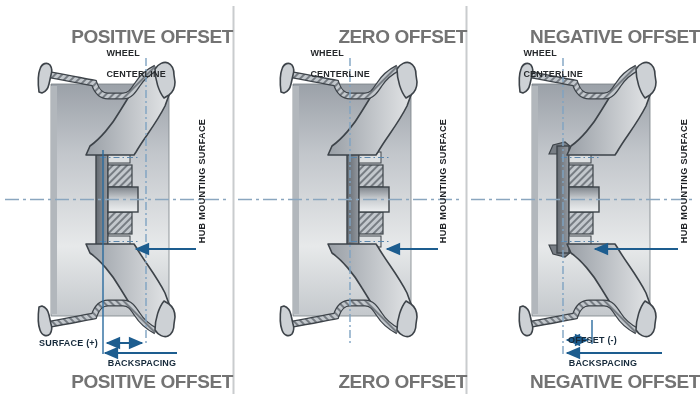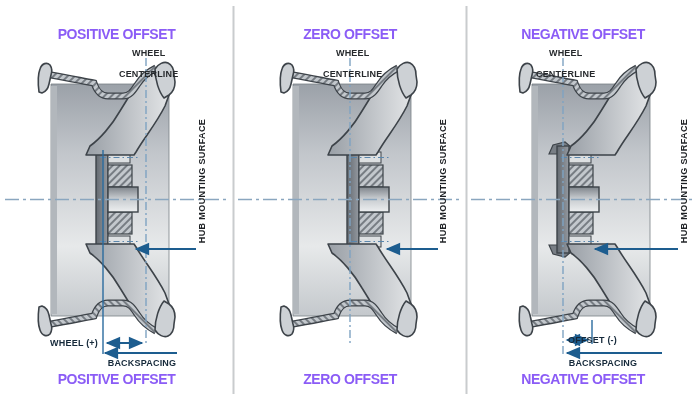--- a/index.html
+++ b/index.html
@@ -1,21 +1,21 @@
 <!DOCTYPE html>
 <html><head>
 <meta charset="utf-8">
 <style>
   html,body{margin:0;padding:0;background:#ffffff;}
   #stage{position:relative;width:700px;height:400px;background:#ffffff;overflow:hidden;
          font-family:"Liberation Sans","DejaVu Sans",sans-serif;}
   #art{position:absolute;left:0;top:0;}
   .txt{position:absolute;color:#17191c;font-weight:bold;white-space:pre;}
-  .title{font-size:14px;letter-spacing:-0.4px;text-align:center;color:#8b5cf6;}
-  .small{font-size:9px;line-height:10.5px;letter-spacing:0.2px;text-align:center;color:#26292c;}
+  .title{font-size:19px;letter-spacing:-0.4px;text-align:right;color:#737373;}
+  .small{font-size:9px;line-height:10.5px;letter-spacing:0.2px;color:#26292c;}
   .dim{font-size:9px;letter-spacing:0.2px;color:#15293a;}
   .vert{transform:rotate(-90deg);transform-origin:center center;text-align:center;
         font-size:9px;letter-spacing:0.4px;color:#1d2024;}
 </style>
 </head>
 <body>
 
 <div id="stage">
 
 <svg id="art" width="700" height="400" viewBox="0 0 700 400">
@@ -131,21 +131,21 @@
 </div>
 <div class="txt small" style="left:518px;top:37px;width:90px;">
   <span>WHEEL</span><br>
   <span>CENTERLINE</span>
 </div>
 
 <div class="txt vert" style="left:132px;top:176px;width:140px;">HUB MOUNTING SURFACE</div>
 <div class="txt vert" style="left:373px;top:176px;width:140px;">HUB MOUNTING SURFACE</div>
 <div class="txt vert" style="left:614px;top:176px;width:140px;">HUB MOUNTING SURFACE</div>
 
-<div class="txt dim" style="left:30px;top:338px;width:68px;text-align:right;">WHEEL (+)</div>
+<div class="txt dim" style="left:30px;top:338px;width:68px;text-align:right;">SURFACE (+)</div>
 <div class="txt dim" style="left:92px;top:358px;width:100px;text-align:center;">BACKSPACING</div>
 
 <div class="txt dim" style="left:568px;top:335px;width:70px;text-align:left;">OFFSET (-)</div>
 <div class="txt dim" style="left:553px;top:358px;width:100px;text-align:center;">BACKSPACING</div>
 
 <div class="txt title" style="left:0;top:371px;width:233px;">POSITIVE OFFSET</div>
 <div class="txt title" style="left:233px;top:371px;width:234px;">ZERO OFFSET</div>
 <div class="txt title" style="left:466px;top:371px;width:234px;">NEGATIVE OFFSET</div>
 
 </div>

